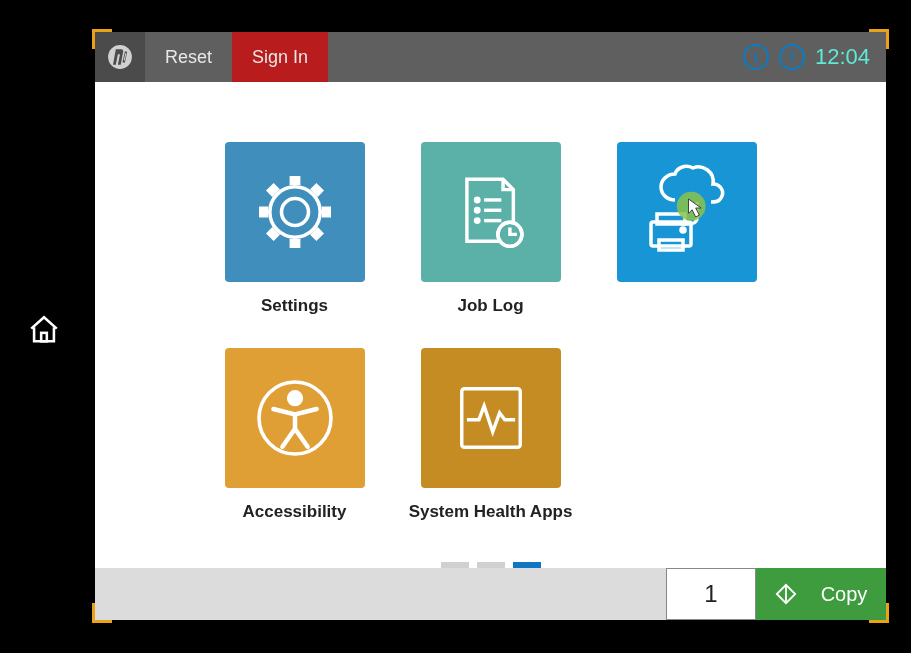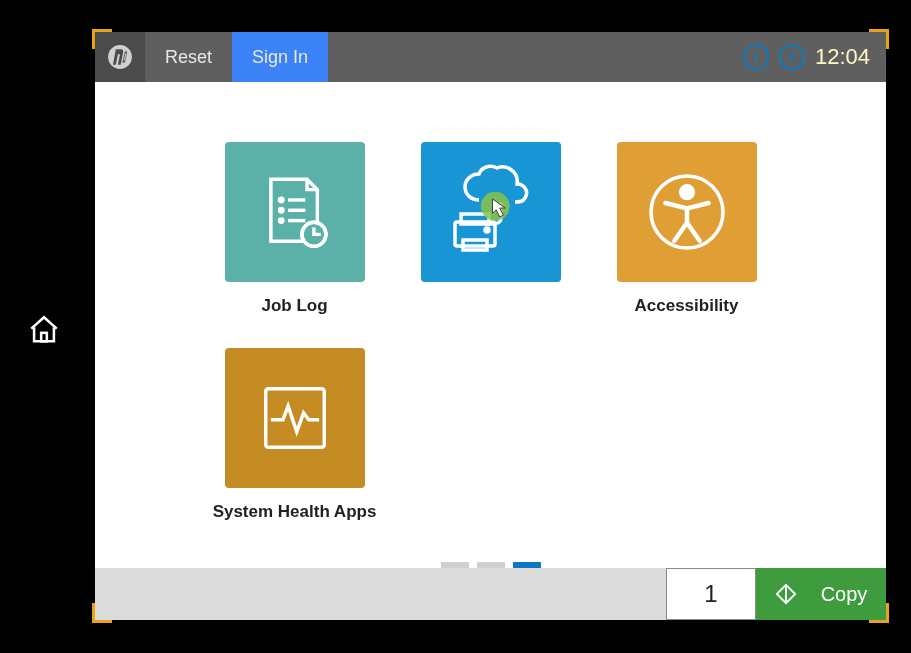--- a/index.html
+++ b/index.html
@@ -66,21 +66,21 @@
     }
     .reset-btn, .signin-btn {
       height: 50px;
       padding: 0 20px;
       display: flex;
       align-items: center;
       cursor: pointer;
       color: #e8e8e8;
     }
     .signin-btn {
-      background: #3b82f6;
+      background: #b91c1c;
     }
     .header-spacer { flex: 1; }
     .header-right {
       display: flex;
       align-items: center;
       gap: 10px;
       padding-right: 16px;
     }
     .circle-icon {
       width: 26px;
@@ -90,21 +90,21 @@
       display: flex;
       align-items: center;
       justify-content: center;
       color: #0a7cc4;
       font-weight: bold;
       font-size: 15px;
       font-family: Georgia, serif;
     }
     .clock {
       font-size: 22px;
-      color: #fef9c3;
+      color: #5eead4;
     }
 
     .content {
       flex: 1;
       display: flex;
       flex-direction: column;
       align-items: center;
     }
     .grid {
       display: grid;
@@ -233,20 +233,30 @@
     <div class="header-right">
       <div class="circle-icon">i</div>
       <div class="circle-icon">?</div>
       <div class="clock">12:04</div>
     </div>
   </div>
 
   <div class="content">
     <div class="grid">
 
+      <div class="tile">
+        <div class="tile-box c-blue1">
+          <svg width="90" height="90" viewBox="0 0 100 100" fill="none" stroke="#fff" stroke-width="4">
+            <circle cx="50" cy="50" r="15"></circle>
+            <path d="M50 20 L50 10 M50 90 L50 80 M80 50 L90 50 M10 50 L20 50 M71 29 L78 22 M22 78 L29 71 M71 71 L78 78 M22 22 L29 29" stroke-width="12" stroke-linecap="butt"></path>
+            <circle cx="50" cy="50" r="28"></circle>
+          </svg>
+        </div>
+        <div class="tile-label">Settings</div>
+      </div>
 
 
       <div class="tile">
         <div class="tile-box c-teal">
           <svg width="86" height="86" viewBox="0 0 100 100" fill="none" stroke="#fff" stroke-width="4">
             <path d="M22 12 H64 L76 24 V84 H22 Z"></path>
             <path d="M64 12 V24 H76"></path>
             <circle cx="34" cy="36" r="2" fill="#fff"></circle>
             <circle cx="34" cy="48" r="2" fill="#fff"></circle>
             <circle cx="34" cy="60" r="2" fill="#fff"></circle>

